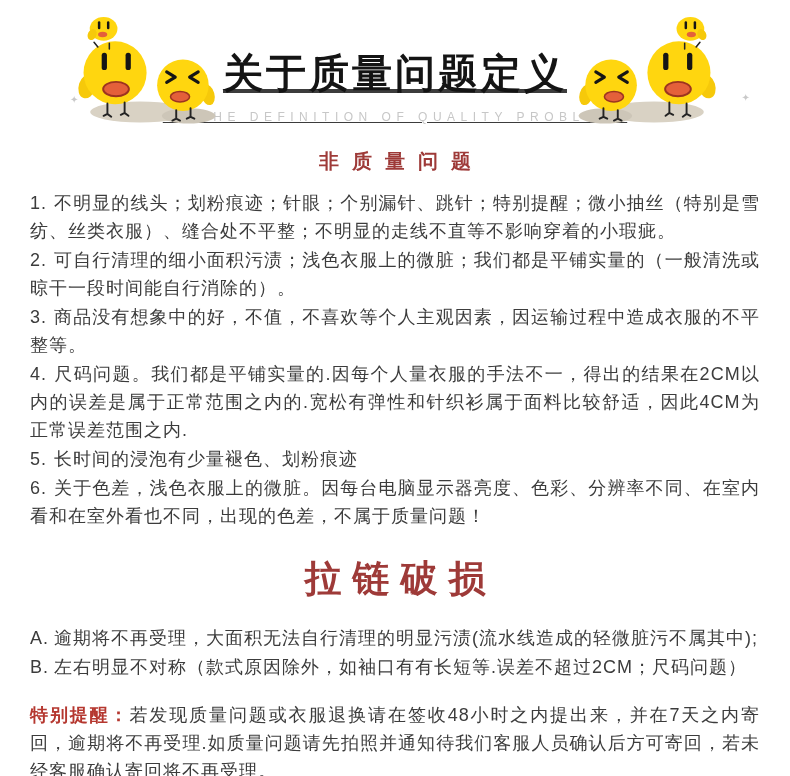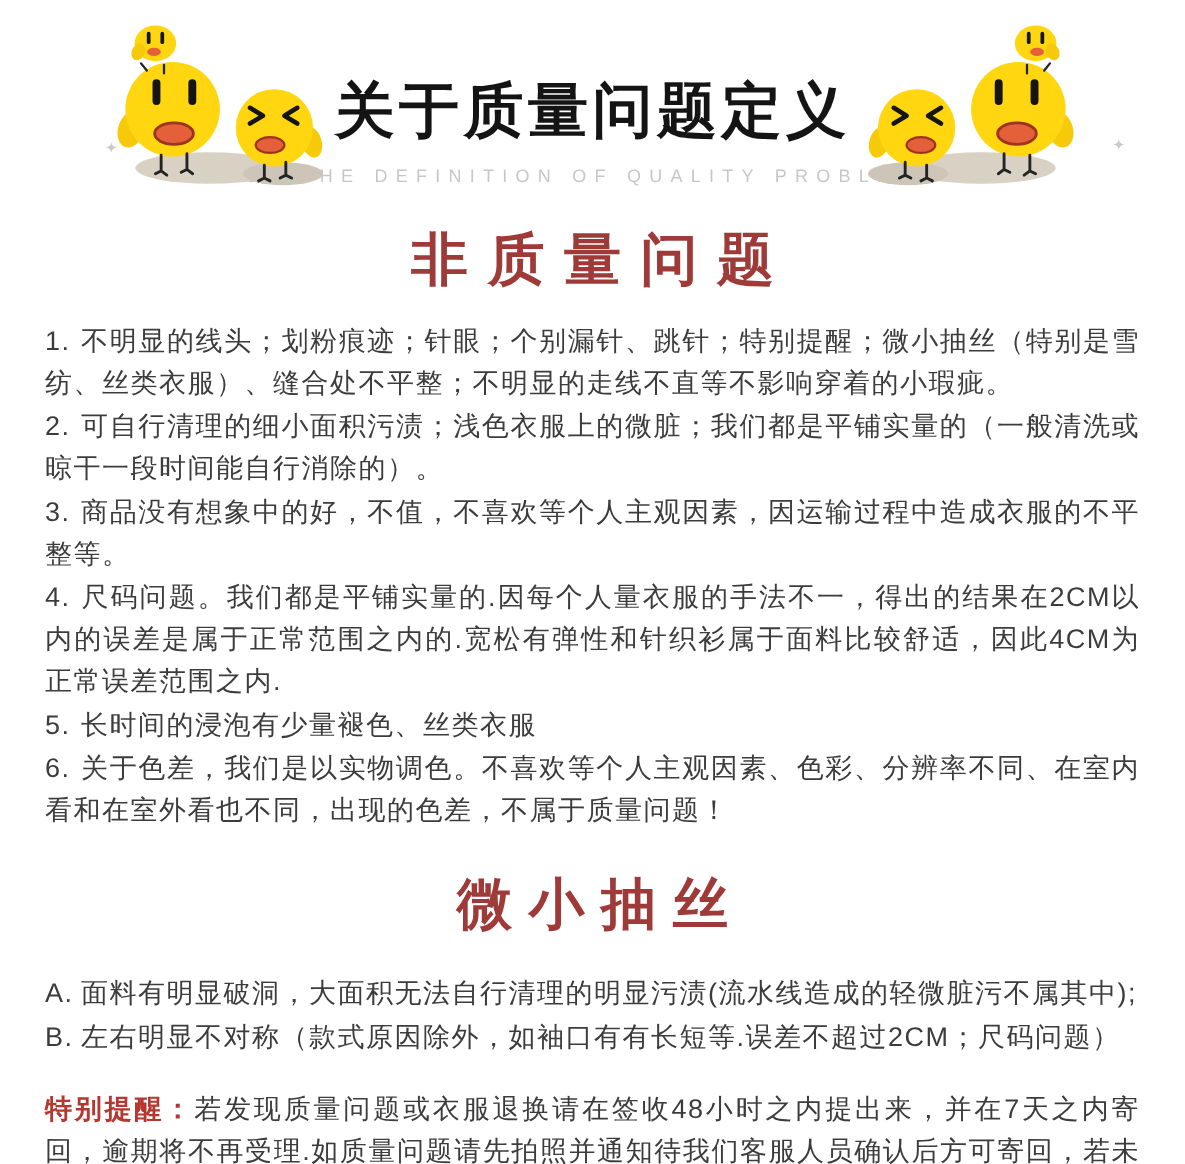--- a/index.html
+++ b/index.html
@@ -9,25 +9,25 @@
     font-family:"Liberation Sans","DejaVu Sans",sans-serif;
     color:#3c3c3c;
   }
   .header { position:relative; height:142px; }
   .chicks { position:absolute; top:4px; width:172px; height:130px; }
   .chicks-left { left:52px; }
   .chicks-right { right:48px; transform:scaleX(-1); }
   .sparkle { position:absolute; color:#c9c9c9; font-size:10px; }
   .sparkle-left { left:70px; top:94px; }
   .sparkle-right { right:40px; top:92px; }
-  .title-block { padding-top:46px; text-align:center; }
+  .title-block { padding-top:46px; text-align:center;text-decoration:underline; }
   .page-title { margin:0; font-size:40px; font-weight:700; color:#141414; letter-spacing:3px; }
   .page-subtitle { margin-top:9px; font-size:12px; font-weight:500; letter-spacing:5.5px; color:#c7c7c7; }
   .section-heading { text-align:center; color:#9e3a38; font-weight:700; font-family:"DejaVu Sans",sans-serif; }
-  .heading-nonquality { font-size:38px; letter-spacing:13px; text-indent:13px; margin:6px 0 14px; }
+  .heading-nonquality { font-size:20px; letter-spacing:13px; text-indent:13px; margin:6px 0 14px; }
   .heading-quality { font-size:37px; letter-spacing:11px; text-indent:11px; margin:24px 0 20px; }
   .list { margin:0 30px; font-size:18px; line-height:28px; letter-spacing:1px; }
   .list p { margin:0 0 1px 0; text-align:justify; }
   .item-num { display:inline-block; min-width:24px; }
   .reminder { margin:20px 30px 0 30px; font-size:18px; line-height:28px; letter-spacing:1px; text-align:justify; }
   .reminder-label { color:#b5372f; font-weight:700;margin-top:24px; }
 </style>
 </head>
 <body>
 
@@ -95,24 +95,24 @@
   </div>
 </div>
 
 <h2 class="section-heading heading-nonquality">非质量问题</h2>
 
 <div class="list">
   <p><span class="item-num">1.</span><span>不明显的线头；划粉痕迹；针眼；个别漏针、跳针；特别提醒；微小抽丝（特别是雪纺、丝类衣服）、缝合处不平整；不明显的走线不直等不影响穿着的小瑕疵。</span></p>
   <p><span class="item-num">2.</span><span>可自行清理的细小面积污渍；浅色衣服上的微脏；我们都是平铺实量的（一般清洗或晾干一段时间能自行消除的）。</span></p>
   <p><span class="item-num">3.</span><span>商品没有想象中的好，不值，不喜欢等个人主观因素，因运输过程中造成衣服的不平整等。</span></p>
   <p><span class="item-num">4.</span><span>尺码问题。我们都是平铺实量的.因每个人量衣服的手法不一，得出的结果在2CM以内的误差是属于正常范围之内的.宽松有弹性和针织衫属于面料比较舒适，因此4CM为正常误差范围之内.</span></p>
-  <p><span class="item-num">5.</span><span>长时间的浸泡有少量褪色、丝类衣服</span></p>
-  <p><span class="item-num">6.</span><span>关于色差，我们是以实物调色。不喜欢等个人主观因素、色彩、分辨率不同、在室内看和在室外看也不同，出现的色差，不属于质量问题！</span></p>
+  <p><span class="item-num">5.</span><span>长时间的浸泡有少量褪色、划粉痕迹</span></p>
+  <p><span class="item-num">6.</span><span>关于色差，浅色衣服上的微脏。因每台电脑显示器亮度、色彩、分辨率不同、在室内看和在室外看也不同，出现的色差，不属于质量问题！</span></p>
 </div>
 
-<h2 class="section-heading heading-quality">微小抽丝</h2>
+<h2 class="section-heading heading-quality">拉链破损</h2>
 
 <div class="list">
-  <p><span class="item-num">A.</span><span>面料有明显破洞，大面积无法自行清理的明显污渍(流水线造成的轻微脏污不属其中);</span></p>
+  <p><span class="item-num">A.</span><span>逾期将不再受理，大面积无法自行清理的明显污渍(流水线造成的轻微脏污不属其中);</span></p>
   <p><span class="item-num">B.</span><span>左右明显不对称（款式原因除外，如袖口有有长短等.误差不超过2CM；尺码问题）</span></p>
 </div>
 
 <p class="reminder"><span class="reminder-label">特别提醒：</span><span>若发现质量问题或衣服退换请在签收48小时之内提出来，并在7天之内寄回，逾期将不再受理.如质量问题请先拍照并通知待我们客服人员确认后方可寄回，若未经客服确认寄回将不再受理。</span></p>
 
 </body></html>

